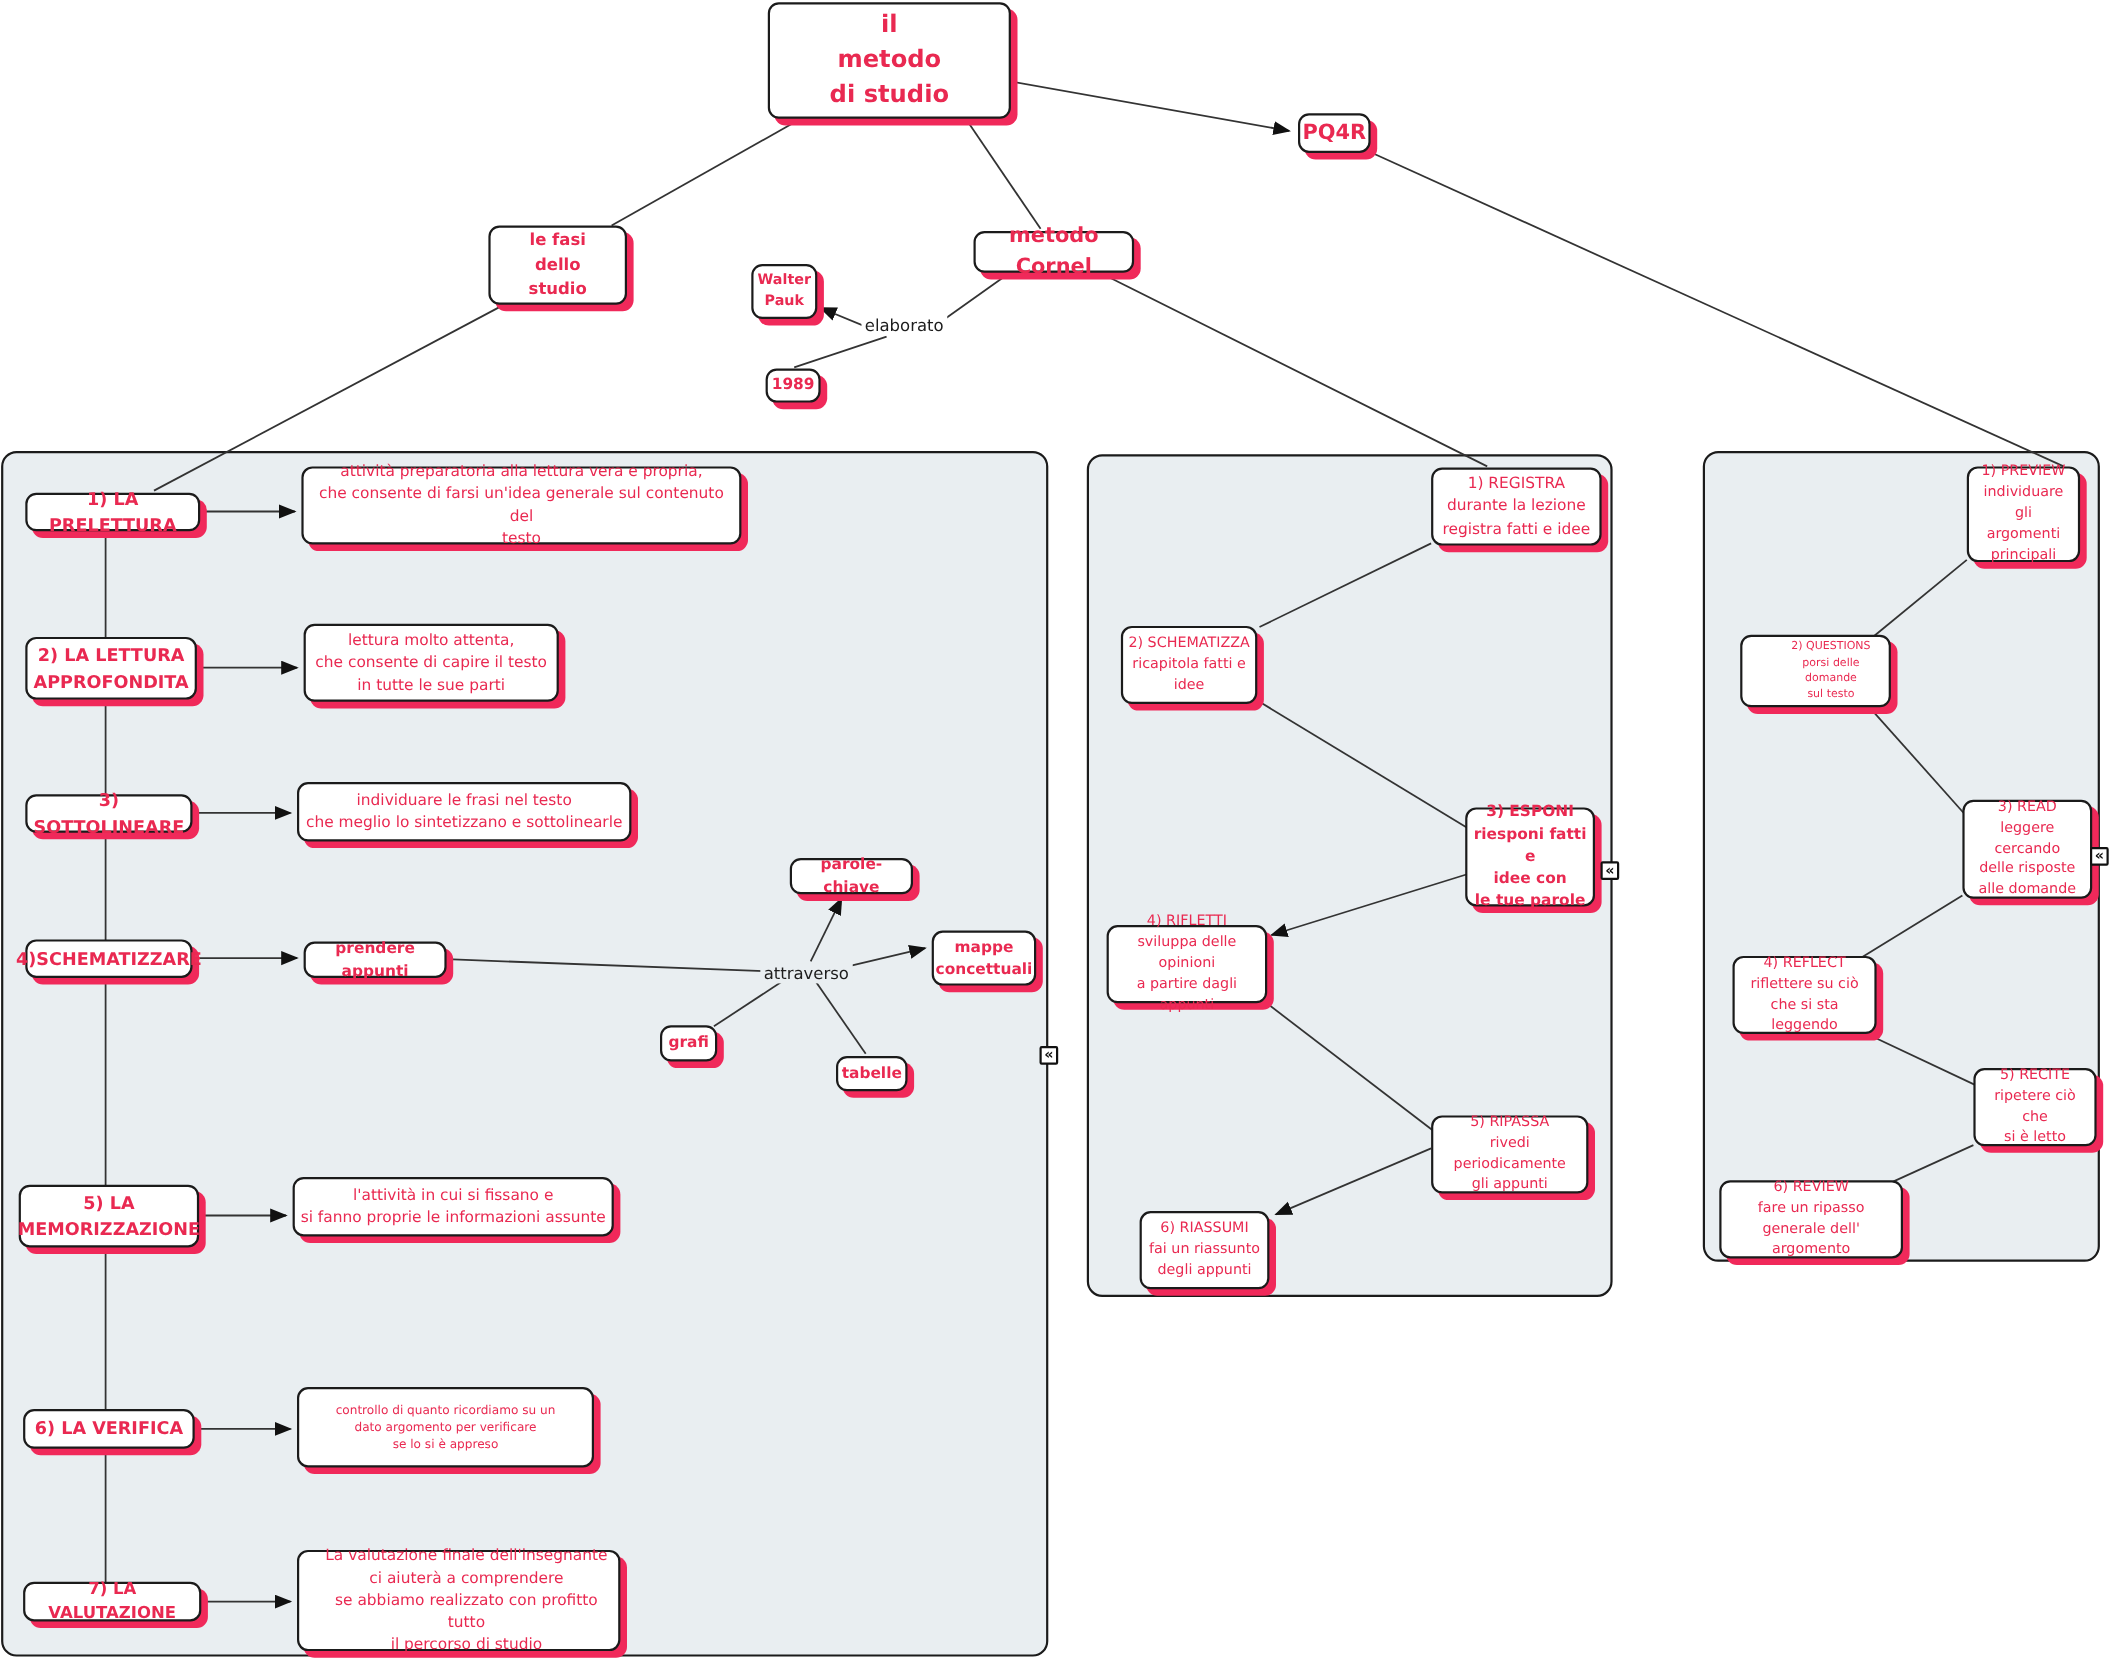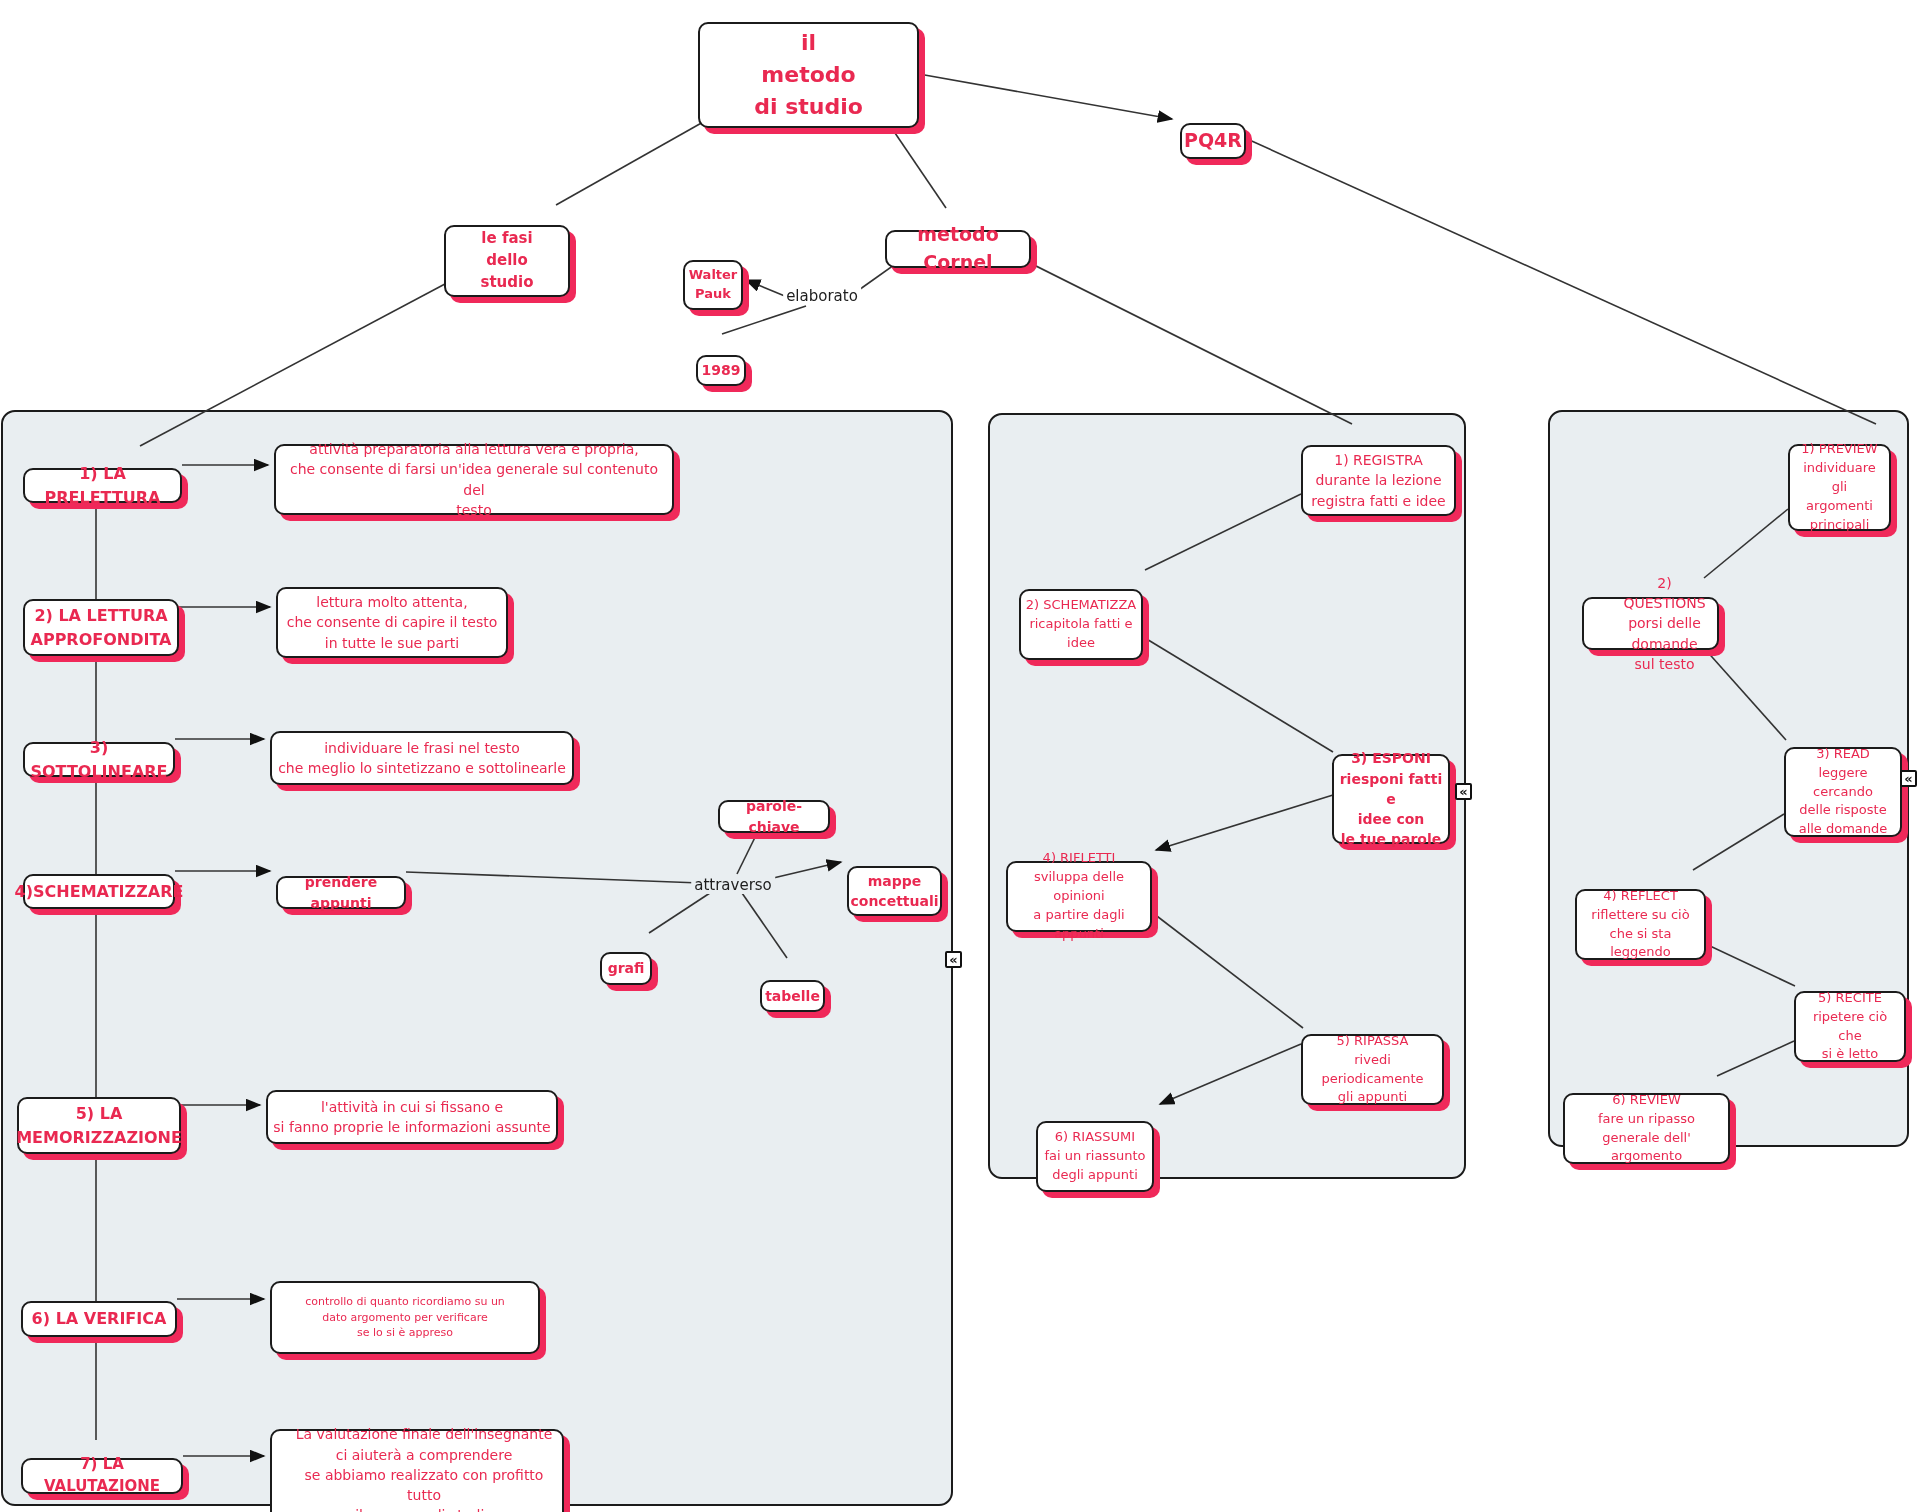--- a/index.html
+++ b/index.html
@@ -9,21 +9,21 @@
   }
   .panel{
     position:absolute;background:#e9eef1;border:2px solid #1b1b1b;
     border-radius:14px;z-index:1;box-sizing:border-box;
   }
   #edges{position:absolute;left:0;top:0;z-index:2;}
   .node{
     position:absolute;display:flex;align-items:center;justify-content:center;
     text-align:center;background:#ffffff;border:2px solid #1b1b1b;border-radius:10px;
     color:#e92951;white-space:pre-line;z-index:3;line-height:1.45;
-    box-shadow:6px 6px 0 #f0295a;padding:2px 4px;box-sizing:border-box;margin-top:20px;
+    box-shadow:6px 6px 0 #f0295a;padding:2px 4px;box-sizing:border-box;
   }
   .maplabel{
     position:absolute;transform:translate(-50%,-50%);color:#1d1d1d;
     z-index:3;padding:0 3px;white-space:nowrap;
   }
   .collapse{
     position:absolute;width:17px;height:17px;background:#ffffff;border:2px solid #111111;
     display:flex;align-items:center;justify-content:center;font-size:13px;font-weight:bold;
     color:#111111;z-index:4;box-sizing:border-box;border-radius:2px;line-height:1;
   }
@@ -133,21 +133,21 @@
     <div class="node" style="left: 1301px; top: 1014px; width: 143px; height: 71px; font-size: 13px; font-weight: normal;">5) RIPASSA
 rivedi periodicamente
 gli appunti</div>
     <div class="node" style="left: 1036px; top: 1101px; width: 118px; height: 71px; font-size: 13px; font-weight: normal;">6) RIASSUMI
 fai un riassunto
 degli appunti</div>
     <div class="node" style="left: 1788px; top: 424px; width: 103px; height: 87px; font-size: 13px; font-weight: normal;">1)  PREVIEW
 individuare gli
 argomenti
 principali</div>
-    <div class="node" style="left: 1582px; top: 577px; width: 137px; height: 53px; font-size: 14px; font-weight: normal; padding-left: 32px;">2) QUESTIONS
+    <div class="node" style="left: 1582px; top: 577px; width: 137px; height: 66px; font-size: 10px; font-weight: normal; padding-left: 32px;">2) QUESTIONS
 porsi delle domande
 sul testo</div>
     <div class="node" style="left: 1784px; top: 727px; width: 118px; height: 90px; font-size: 13px; font-weight: normal;">3) READ
 leggere cercando
 delle risposte
 alle domande</div>
     <div class="node" style="left: 1575px; top: 869px; width: 131px; height: 71px; font-size: 13px; font-weight: normal;">4) REFLECT
 riflettere su ciò
 che si sta leggendo</div>
     <div class="node" style="left: 1794px; top: 971px; width: 112px; height: 71px; font-size: 13px; font-weight: normal;">5) RECITE

